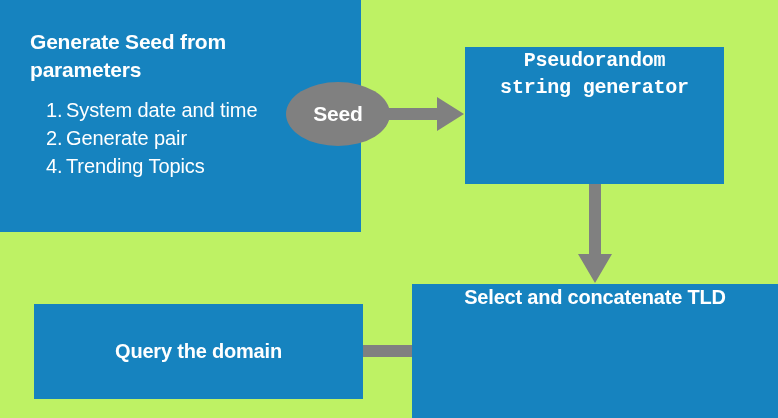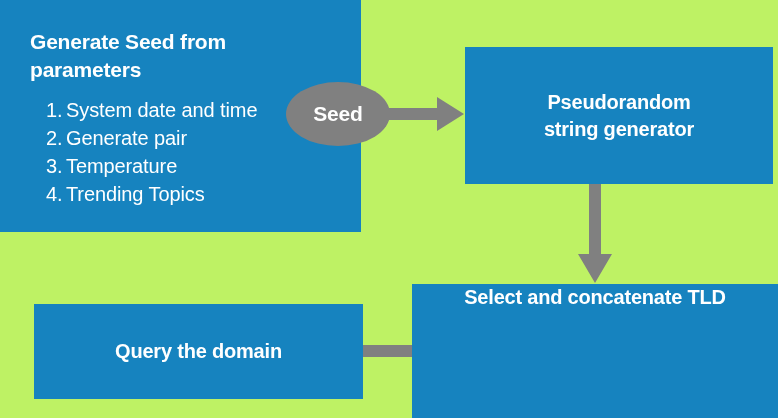--- a/index.html
+++ b/index.html
@@ -72,26 +72,27 @@
     color: #ffffff;
     font-size: 21px;
     font-weight: bold;
     letter-spacing: -0.2px;
   }
 
   
   #node-pseudorandom {
     left: 465px;
     top: 47px;
-    width: 308px;
+    width: 259px;
     height: 137px;
     display: flex;
-    align-items: center;
+    align-items: flex-start;
     justify-content: center;
     text-align: center;
+    font-family: Liberation Mono, monospace;
   }
   #node-pseudorandom .node-title {
     font-size: 20px;
     font-weight: bold;
     line-height: 1.35;
     letter-spacing: -0.2px;
     margin: 0;
   }
 
   
@@ -148,23 +149,20 @@
   <div class="node" id="node-generate-seed">
     <p class="node-title">Generate Seed from parameters</p>
     <ul class="param-list">
       <li>
         <span class="idx">1.</span><span>System date and time</span>
       </li>
       <li>
         <span class="idx">2.</span><span>Generate pair</span>
       </li>
       <li>
-        <span class="idx">3.</span><span>Temperature</span>
-      </li>
-      <li>
         <span class="idx">4.</span><span>Trending Topics</span>
       </li>
     </ul>
   </div>
 
   <div id="node-seed-ellipse">
     <span>Seed</span>
   </div>
 
   <div class="arrow" id="arrow-seed-to-generator">

